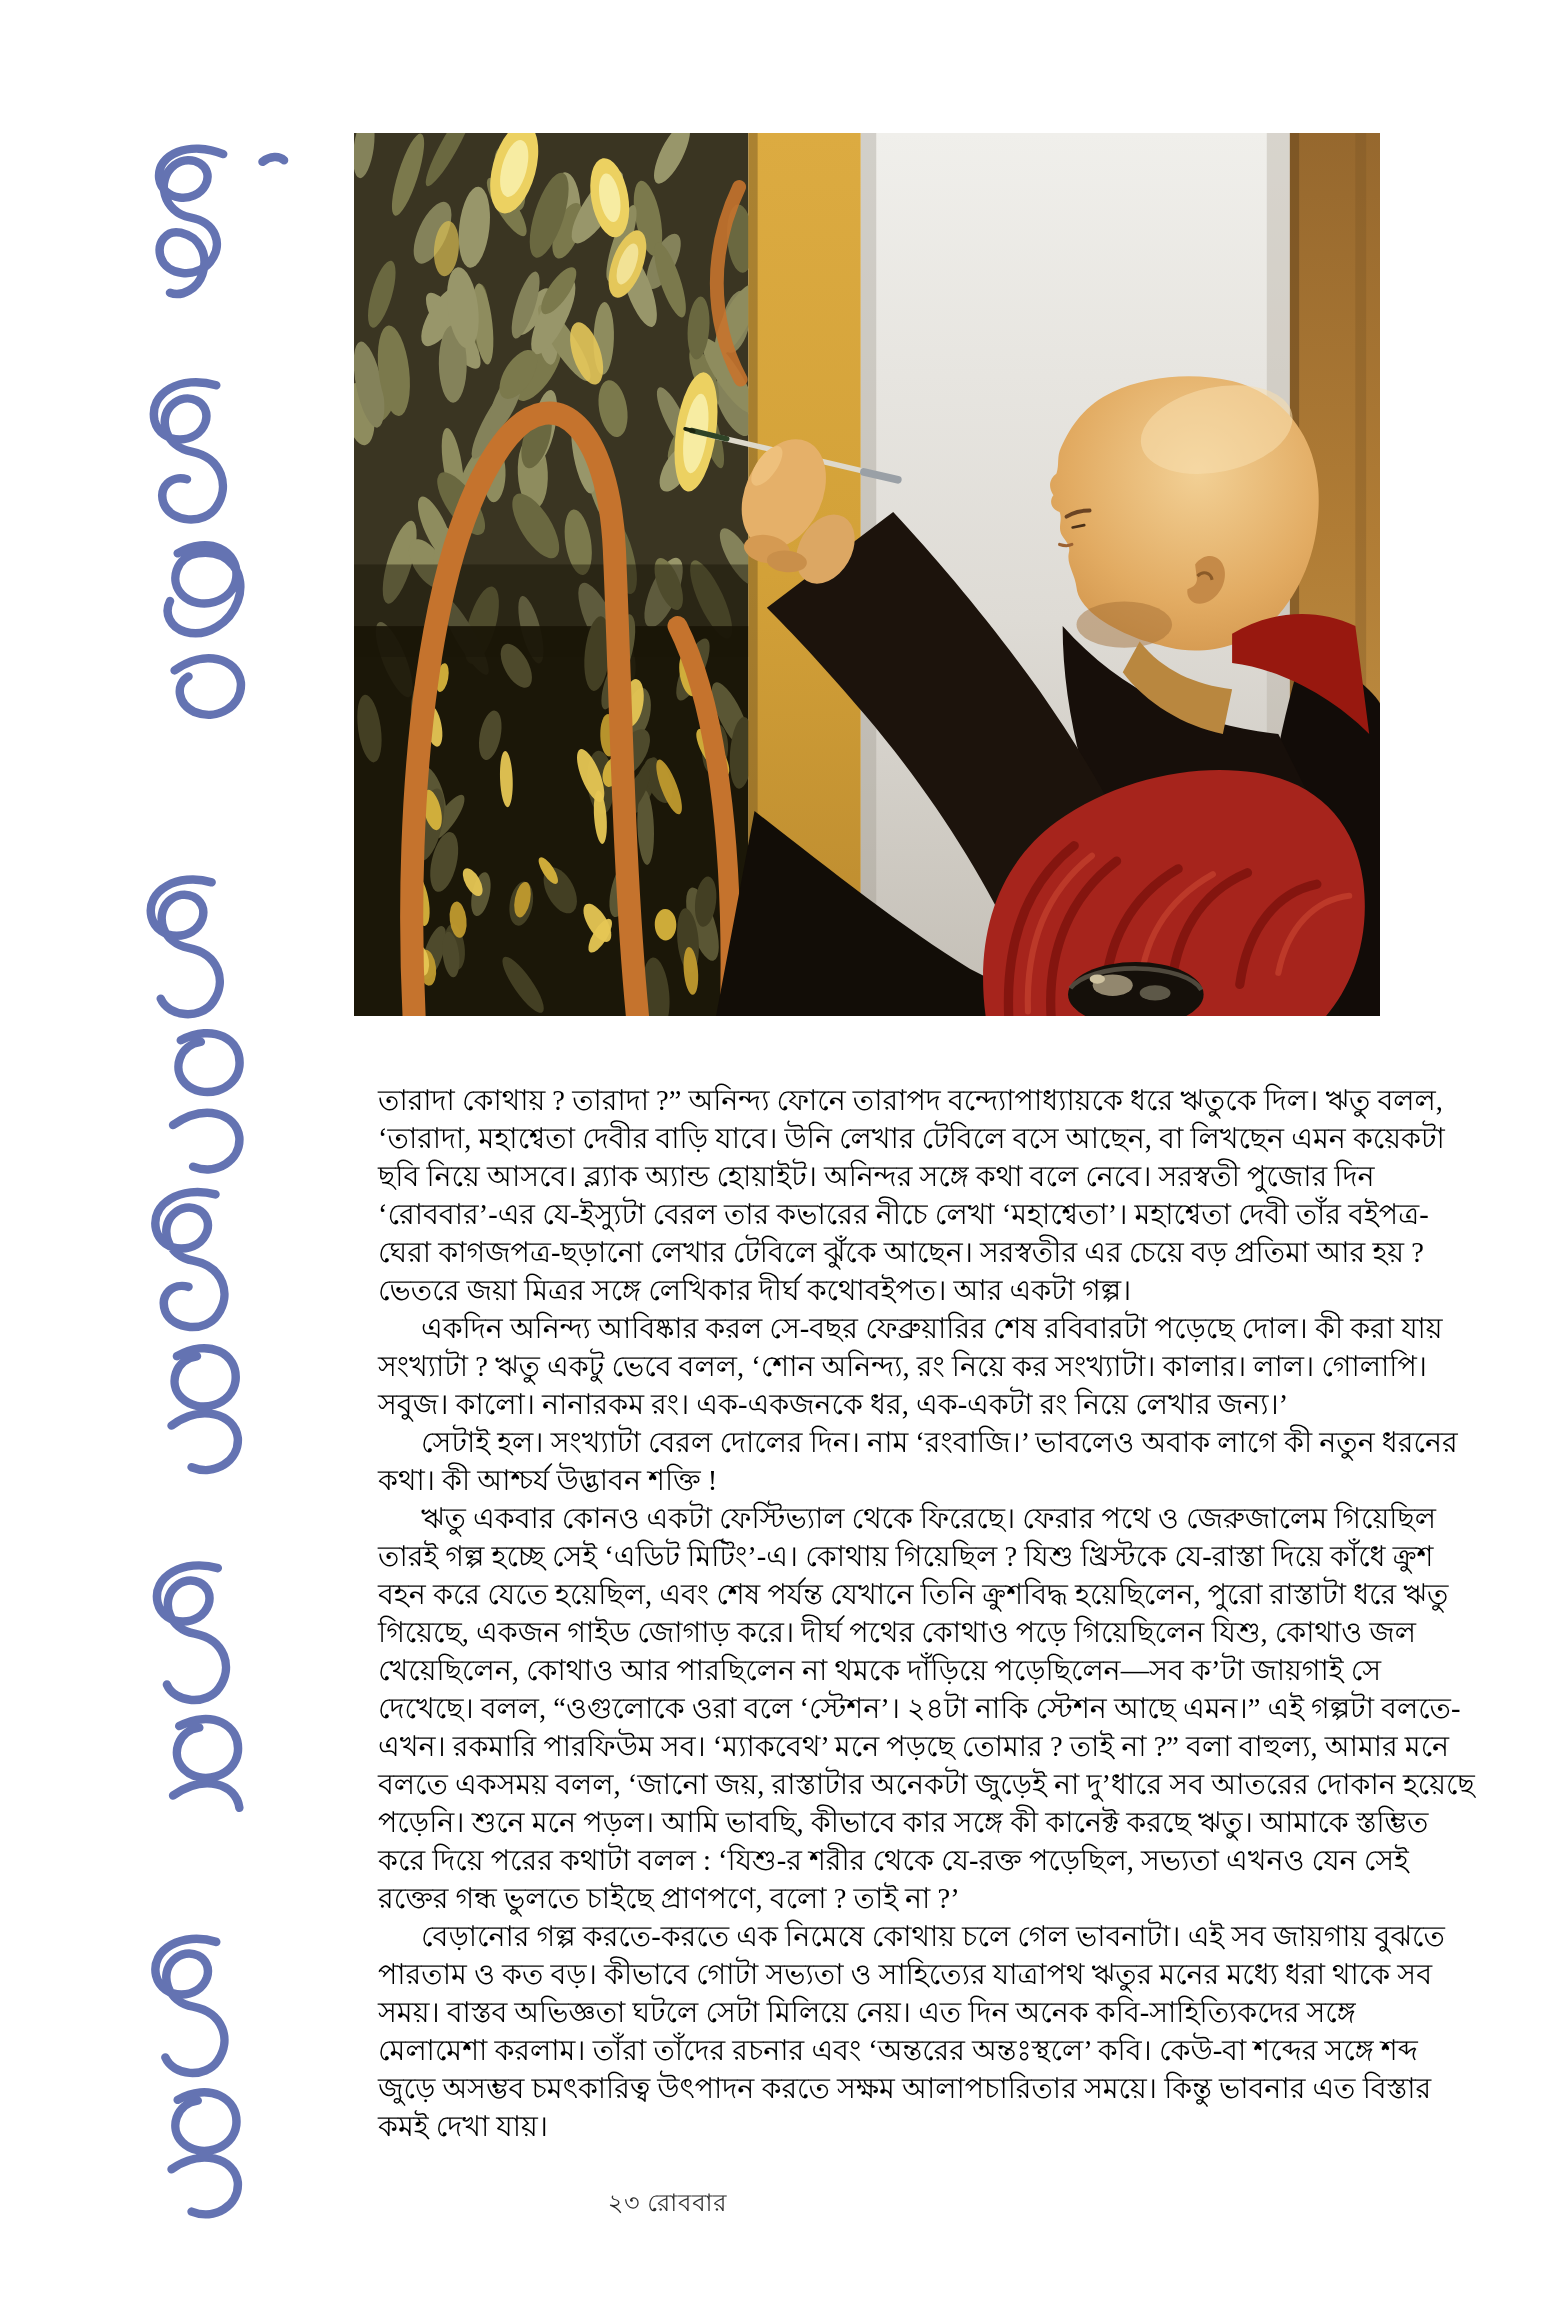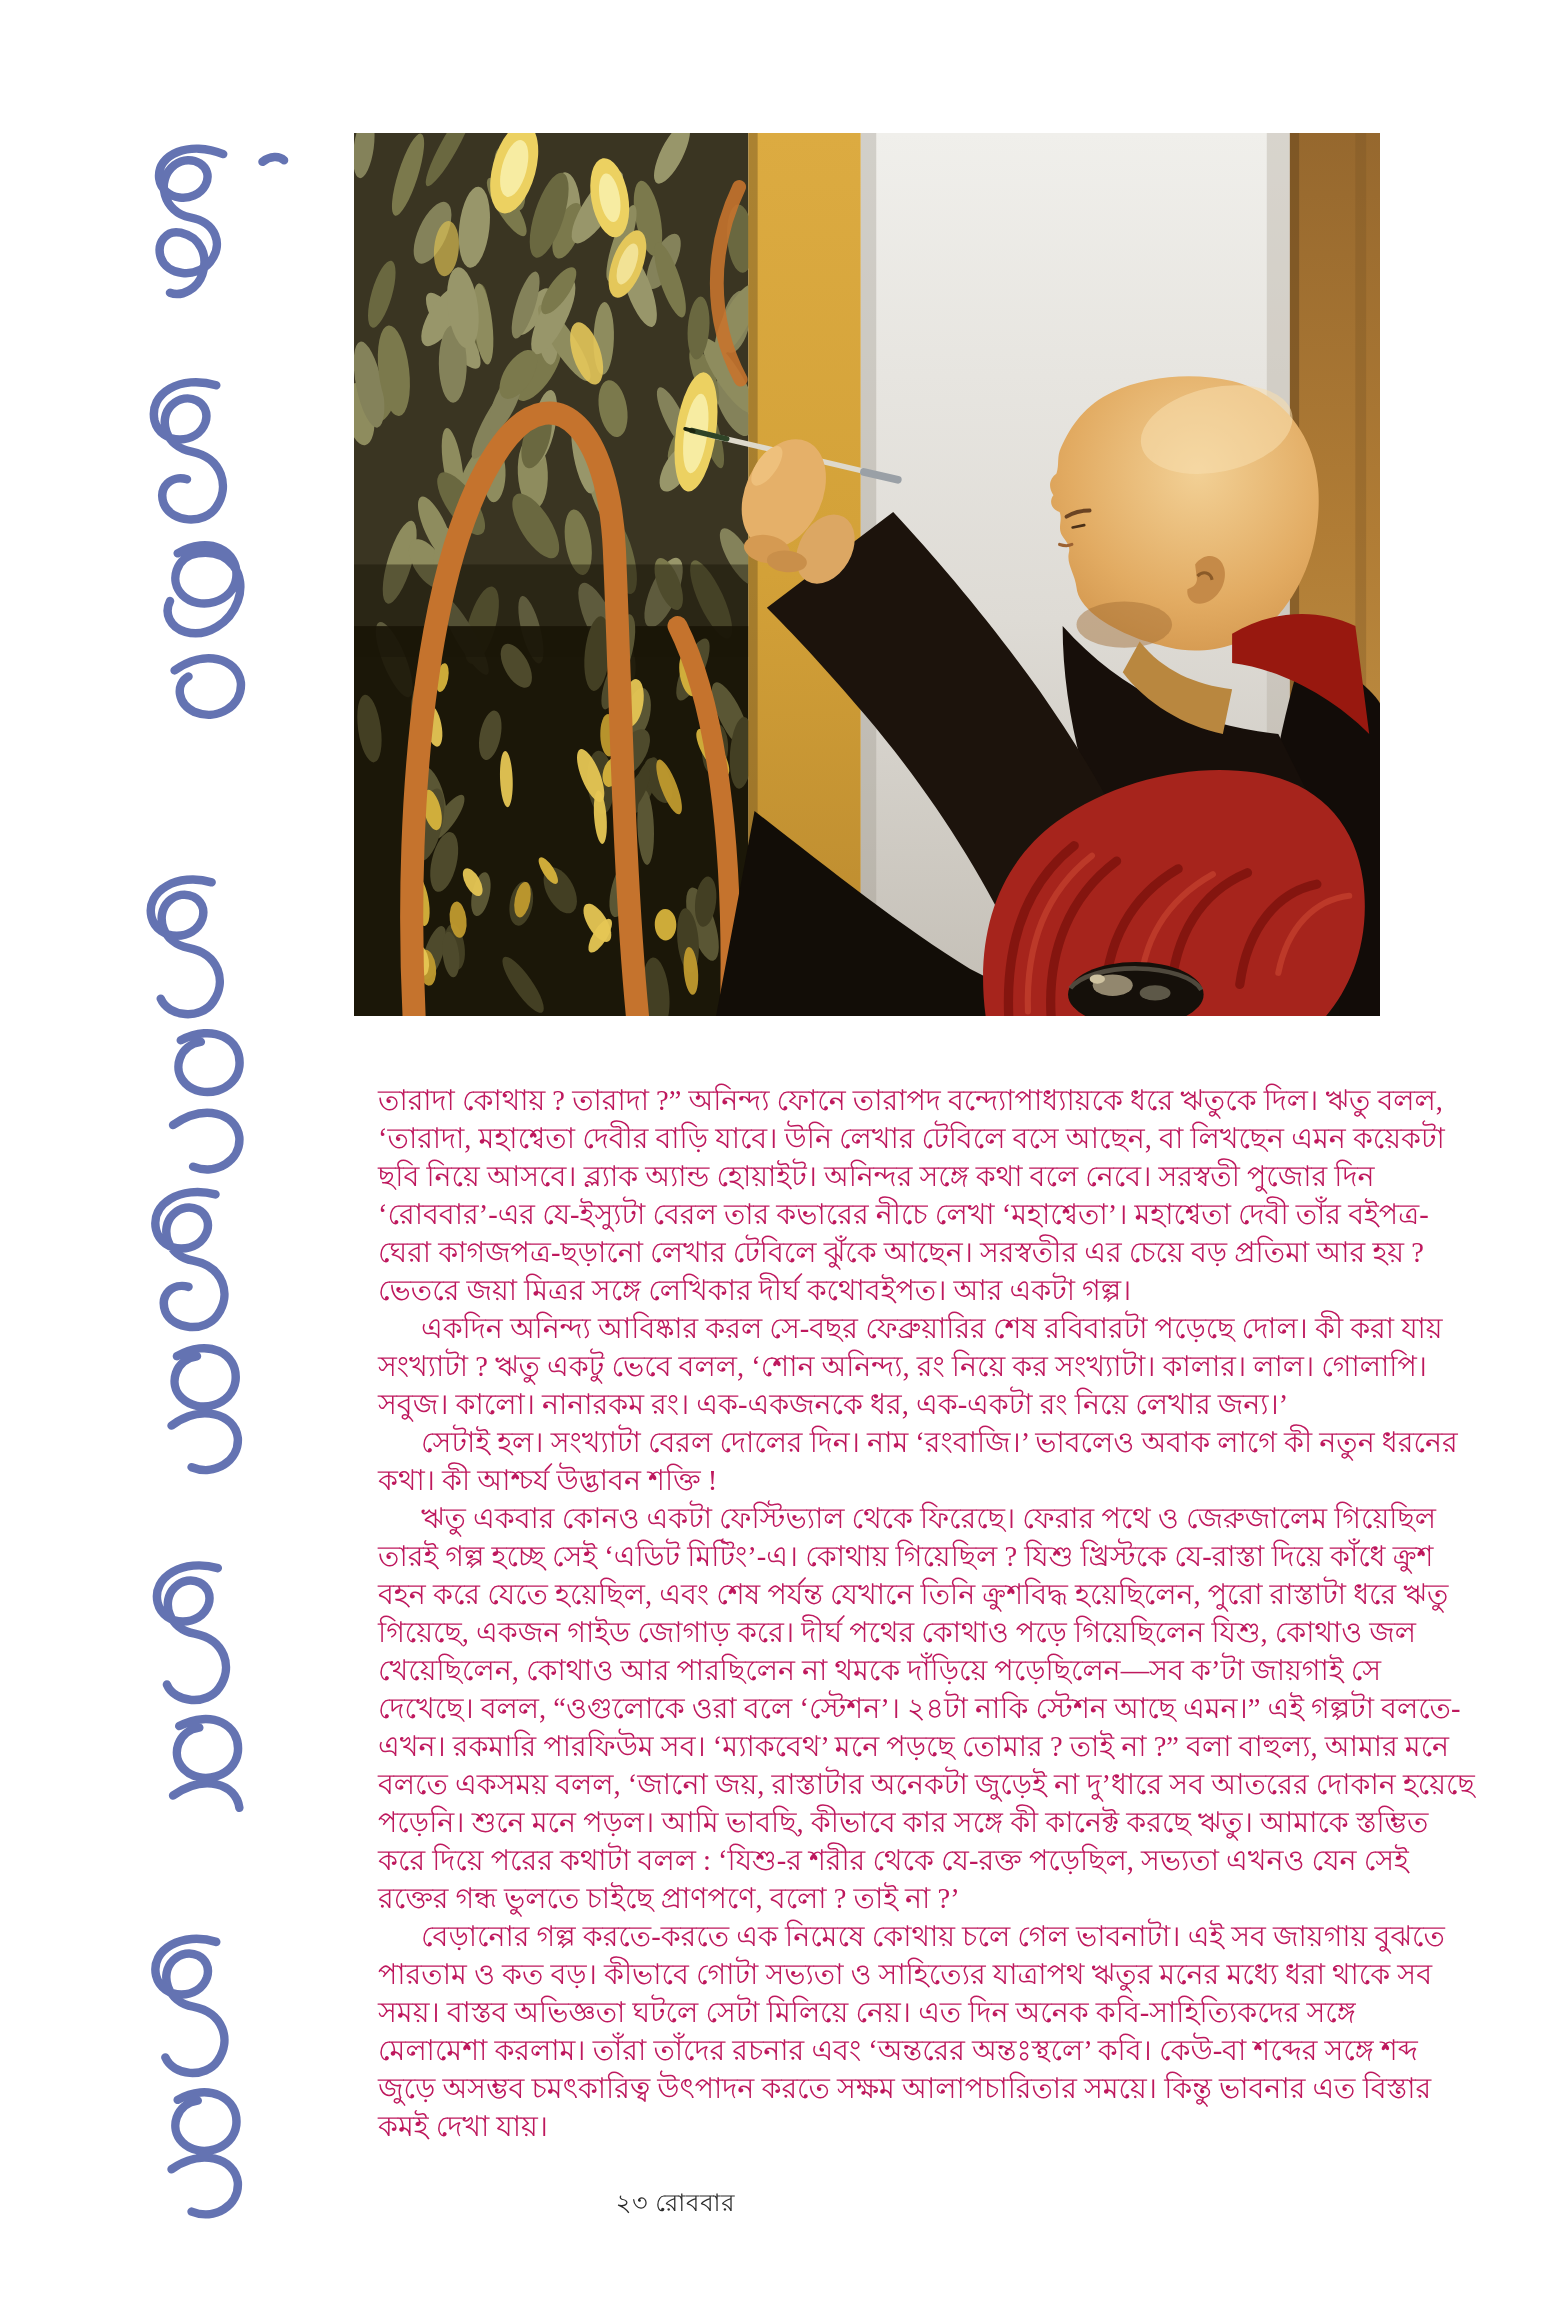--- a/index.html
+++ b/index.html
@@ -22,40 +22,39 @@
     position:absolute;
     left:354px; top:133px;
     width:1026px; height:883px;
     display:block;
   }
   
   .article{
     position:absolute;
     left:378px; top:1082px;
     width:1133px;
-    color:#be185d;
+    color:#000000;
   }
   .article .para{margin:0;padding:0;}
   .article .line{
     height:38px;
     line-height:38px;
     font-size:28.5px;
     white-space:nowrap;
     overflow:visible;
   }
   .article .para.indent .line:first-child{padding-left:43px;}
   .footer{
     position:absolute;
     left:0; top:2184px;
     width:1335px;
     text-align:center;
     font-size:24px;
     color:#2b2b2b;
     letter-spacing:0.8px;
-    padding-left:8px;
   }
 </style>
 </head>
 <body>
 
 <div class="page">
 
   <svg class="marginalia" viewBox="0 0 320 2720" xmlns="http://www.w3.org/2000/svg">
     <g fill="none" stroke="#5c6cae" stroke-width="11" stroke-linecap="round" stroke-linejoin="round" opacity="0.95">
       <path d="M205,30 C162,12 118,30 122,62 C126,90 168,96 182,70 C194,46 164,28 142,44 C116,64 128,106 162,112 C196,118 206,148 188,170 C170,192 132,188 124,164 C118,144 132,128 150,132 C176,138 186,162 178,186 C172,204 152,216 136,210"></path>

